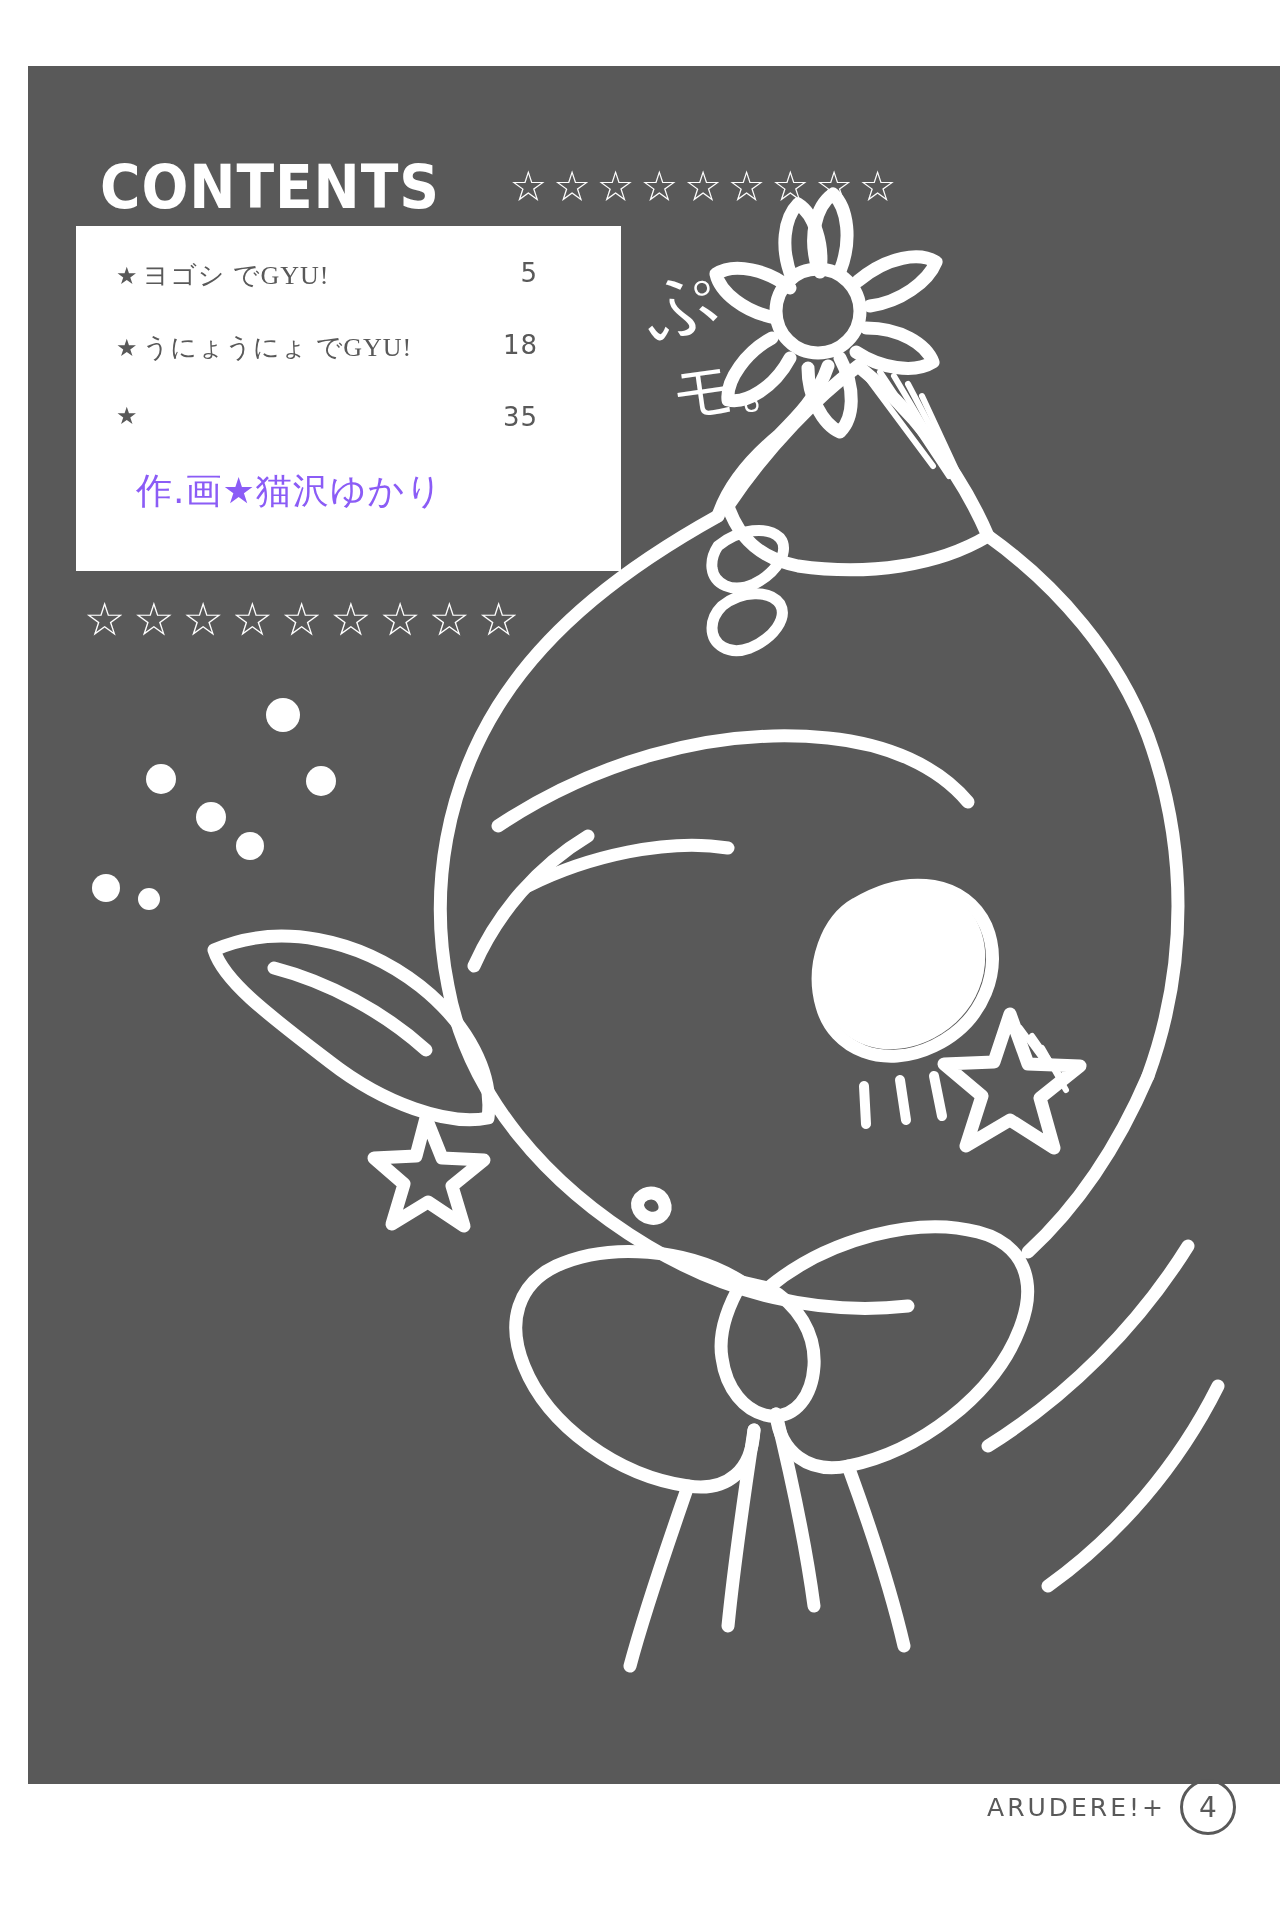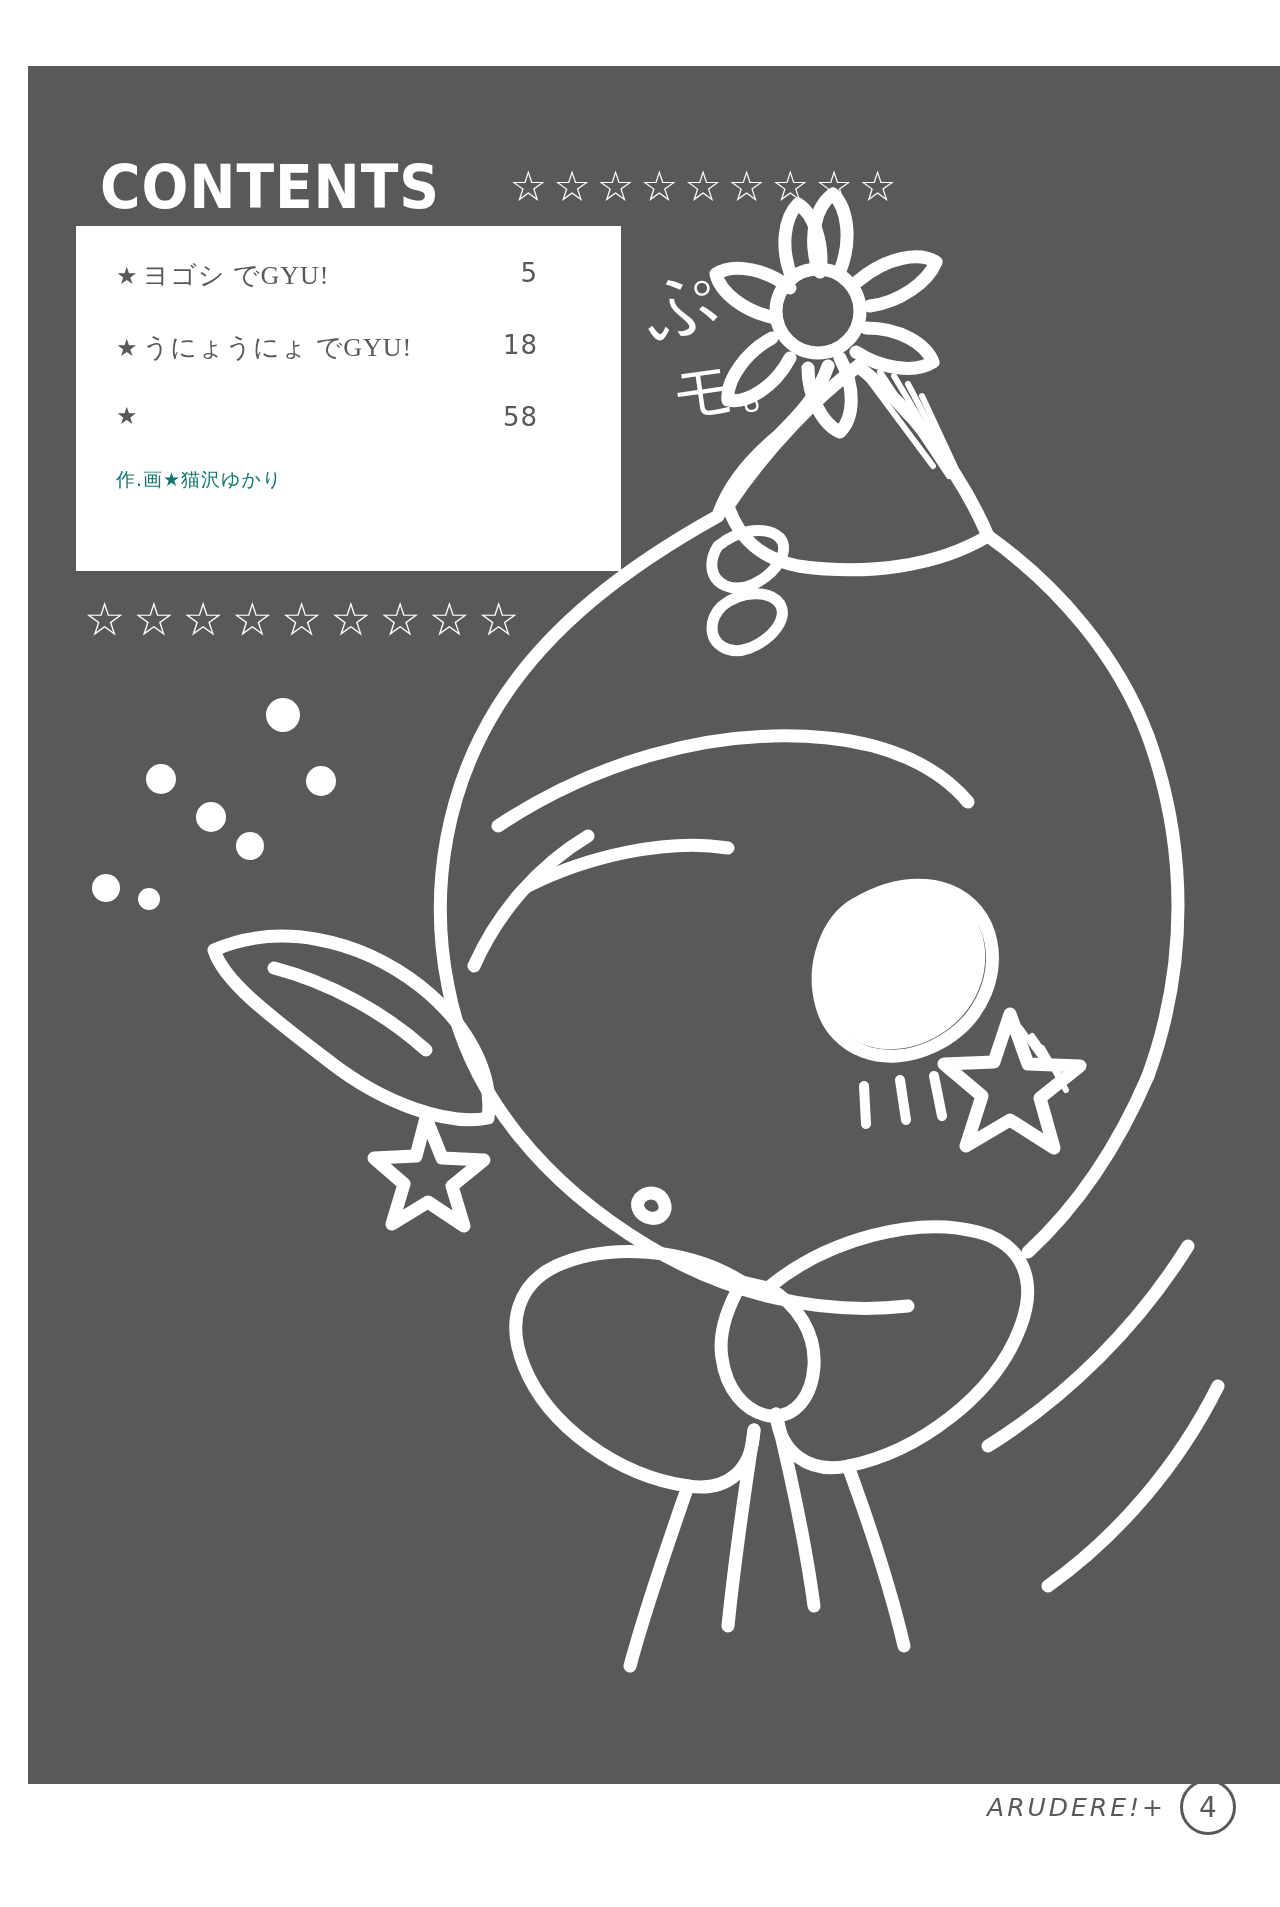--- a/index.html
+++ b/index.html
@@ -98,25 +98,26 @@
     font-size: 24px;
     margin-right: 4px;
   }
   .toc-item .label { flex: 0 0 auto; font-family: Liberation Serif, serif; }
   .toc-item .page-no {
     position: absolute;
     right: 48px;
     font-size: 26px;
   }
   .toc-credit {
-    color: #0f766e;
-    font-size: 19px;
+    color: #8b5cf6;
+    font-size: 36px;
     font-family: "DejaVu Sans", sans-serif;
     letter-spacing: 1px;
     margin-top: 2px;
+    margin-left: 20px;
   }
 
   
   .dot {
     position: absolute;
     background: #ffffff;
     border-radius: 50%;
   }
 
   
@@ -136,21 +137,20 @@
     bottom: 72px;
     display: flex;
     align-items: center;
     gap: 14px;
   }
   .footer-title {
     color: #595959;
     font-size: 25px;
     letter-spacing: 3px;
     font-family: "DejaVu Sans", sans-serif;
-    font-style: italic;
   }
   .page-circle {
     width: 50px;
     height: 50px;
     border: 3px solid #595959;
     border-radius: 50%;
     color: #595959;
     font-size: 28px;
     display: flex;
     align-items: center;
@@ -277,21 +277,21 @@
         </div>
 
         <div class="toc-item">
           <span class="bullet">★</span>
           <span class="label">うにょうにょ でGYU!</span>
           <span class="page-no">18</span>
         </div>
 
         <div class="toc-item">
           <span class="bullet">★</span>
-          <span class="page-no">58</span>
+          <span class="page-no">35</span>
         </div>
 
         <div class="toc-credit">作.画★猫沢ゆかり</div>
       </div>
     </div>
 
     <div class="star-row bottom">
       <span class="star">☆</span>
       <span class="star">☆</span>
       <span class="star">☆</span>

